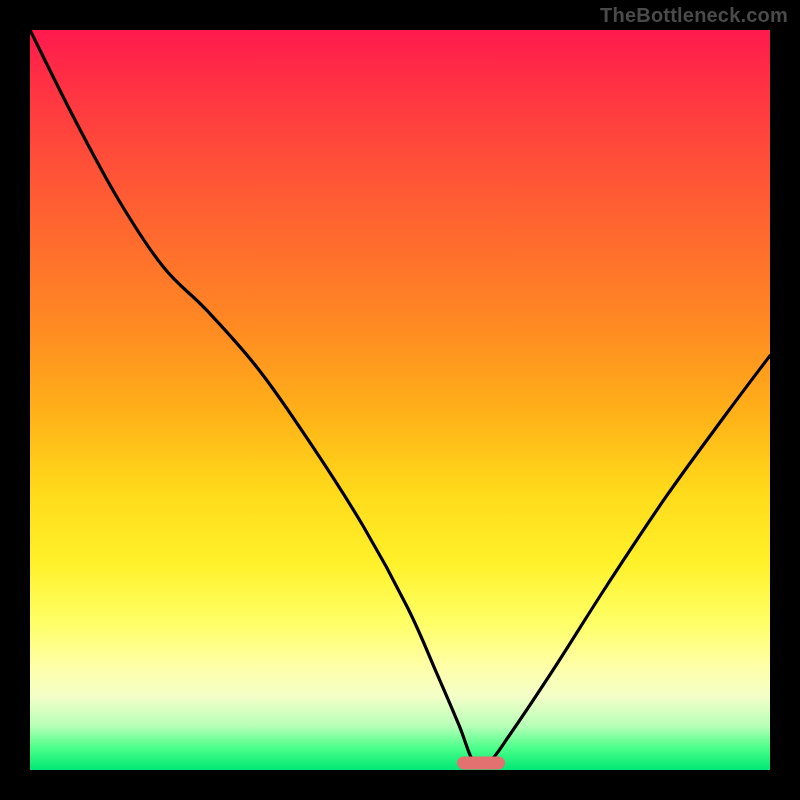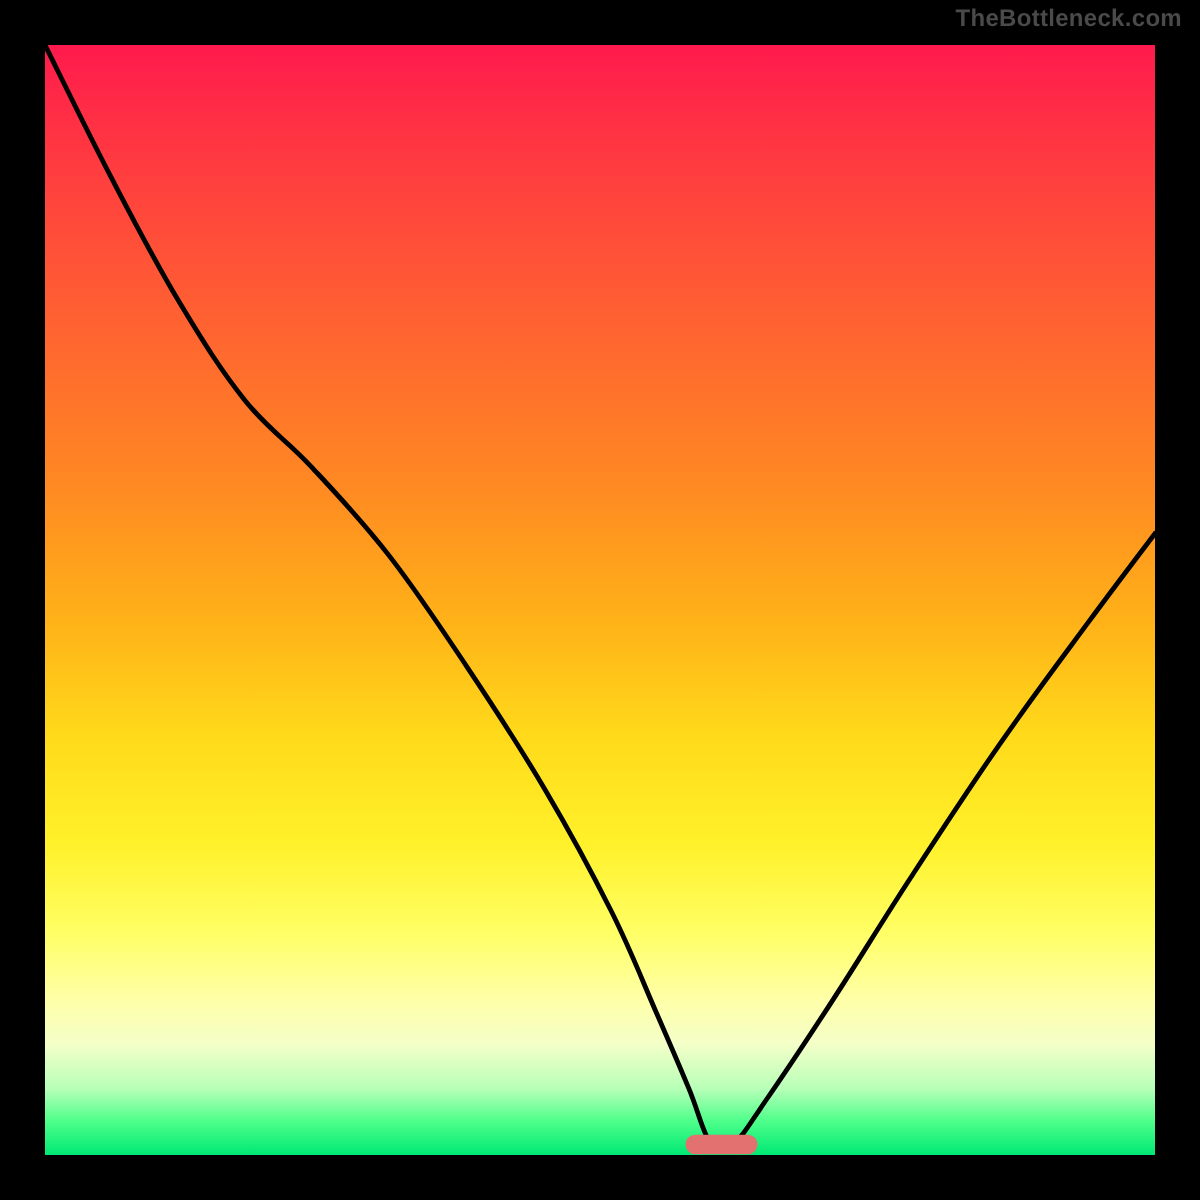--- a/index.html
+++ b/index.html
@@ -15,21 +15,21 @@
     position: relative;
     width: 800px;
     height: 800px;
     background: #000;
   }
   .watermark {
     position: absolute;
     top: 4px;
     right: 12px;
     color: #4a4a4a;
-    font-size: 16px;
+    font-size: 20px;
     font-weight: 600;
     letter-spacing: 0.2px;
     z-index: 5;
   }
   .plot {
     position: absolute;
     left: 30px;
     top: 30px;
     width: 740px;
     height: 740px;

